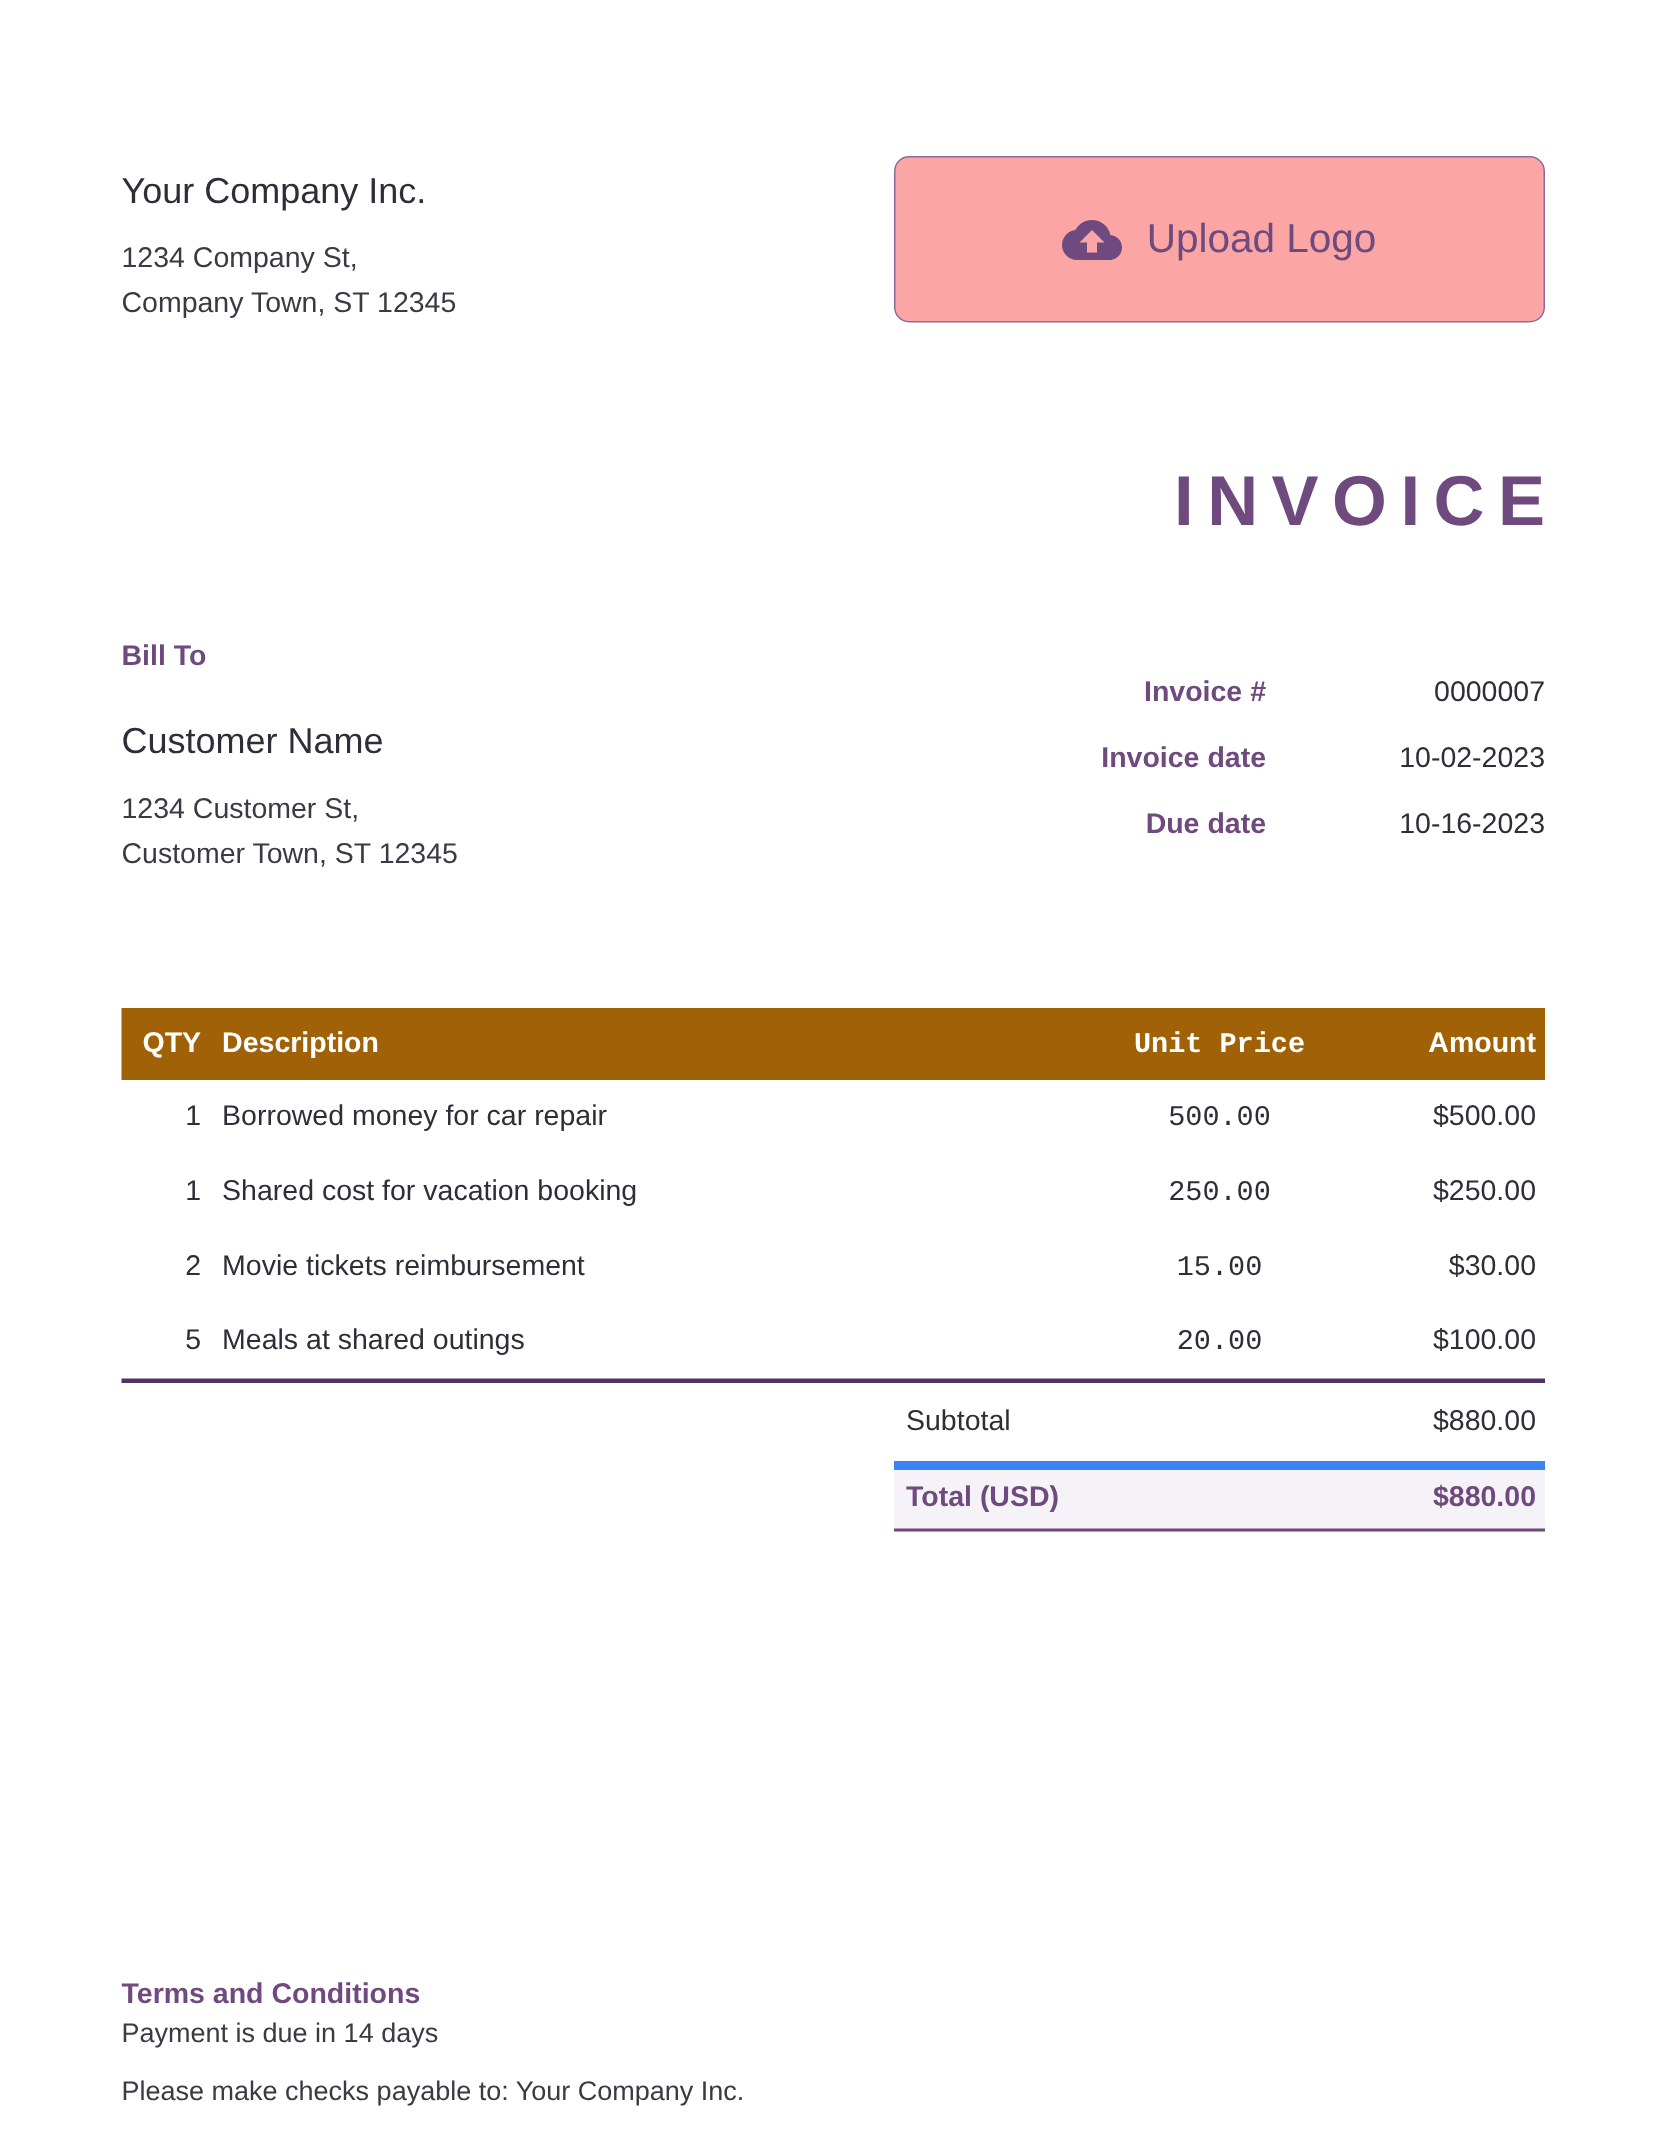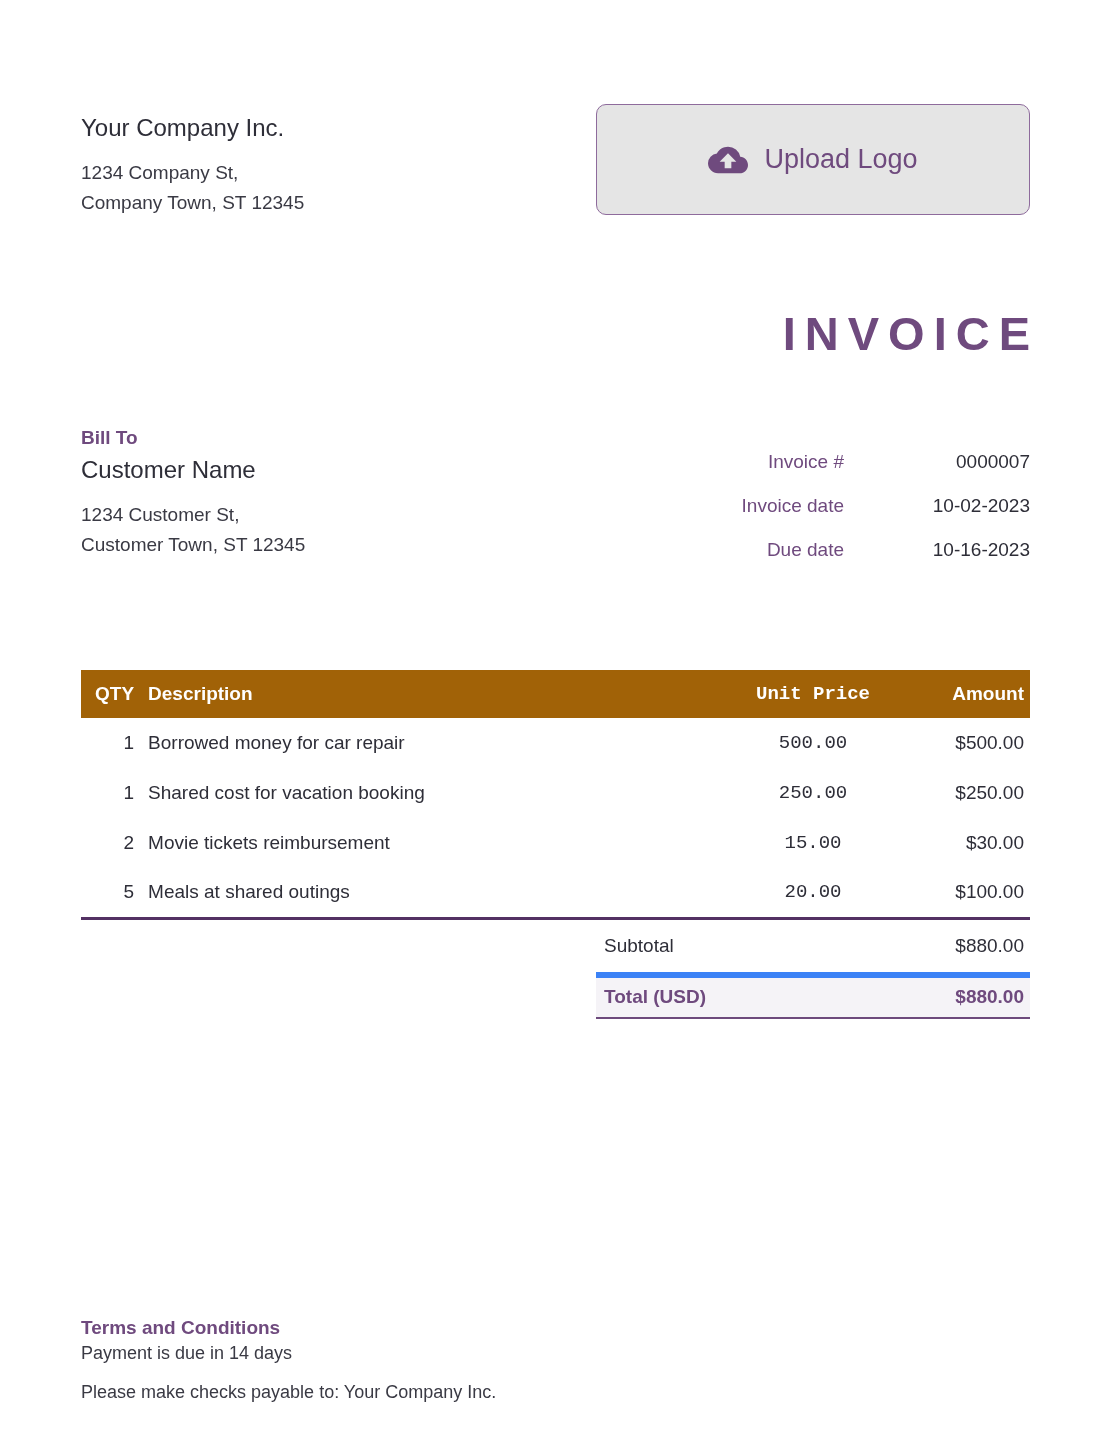--- a/index.html
+++ b/index.html
@@ -34,21 +34,21 @@
   .company-address {
     font-size: 19px;
     color: #3a3a44;
     line-height: 30px;
   }
   .upload-btn {
     width: 434px;
     height: 111px;
     border: 1px solid #8e6b9c;
     border-radius: 10px;
-    background: #e5e5e5;
+    background: #fca5a5;
     display: flex;
     align-items: center;
     justify-content: center;
     gap: 16px;
     cursor: pointer;
   }
   .upload-btn .upload-label {
     font-size: 27px;
     color: #6f4a7e;
   }
@@ -69,42 +69,42 @@
   .bill-meta-row {
     margin-top: 66px;
     display: flex;
     justify-content: space-between;
     align-items: flex-start;
   }
   .bill-heading {
     font-size: 19px;
     font-weight: 700;
     color: #6f4a7e;
-    margin-bottom: 7px;
+    margin-bottom: 32px;
   }
   .customer-name {
     font-size: 24px;
     color: #2e2e38;
     margin-bottom: 16px;
   }
   .customer-address {
     font-size: 19px;
     color: #3a3a44;
     line-height: 30px;
   }
   .meta-block { padding-top: 24px; }
   .meta-row {
     display: flex;
     justify-content: flex-end;
     align-items: baseline;
     height: 44px;
   }
   .meta-label {
     font-size: 19px;
-    font-weight: 400;
+    font-weight: 700;
     color: #6f4a7e;
     text-align: right;
   }
   .meta-value {
     width: 186px;
     font-size: 19px;
     color: #2e2e38;
     text-align: right;
   }
 

